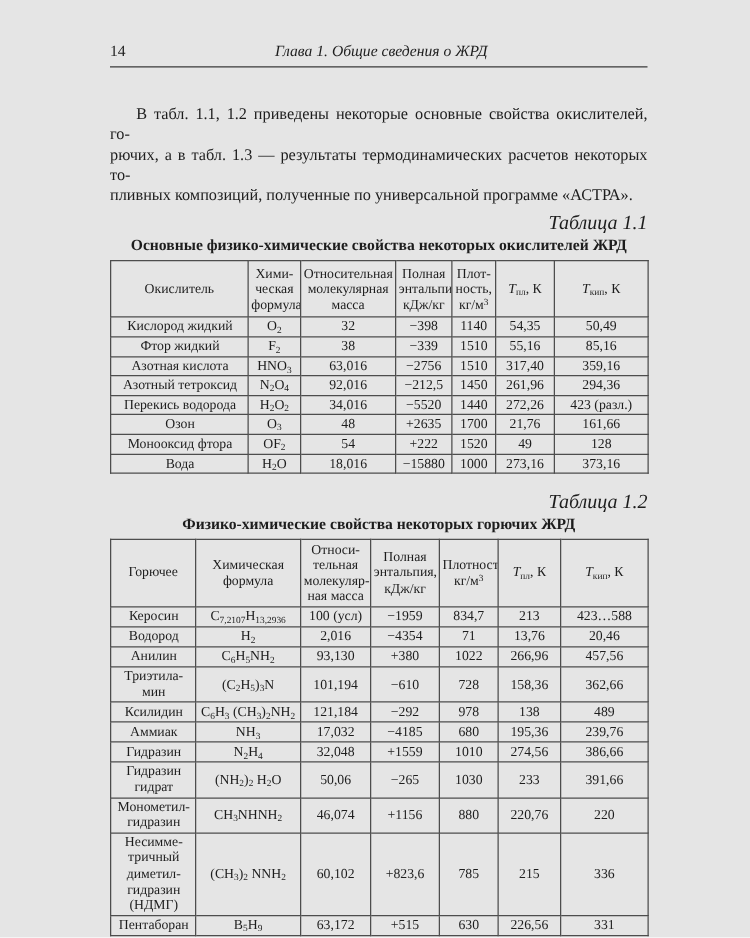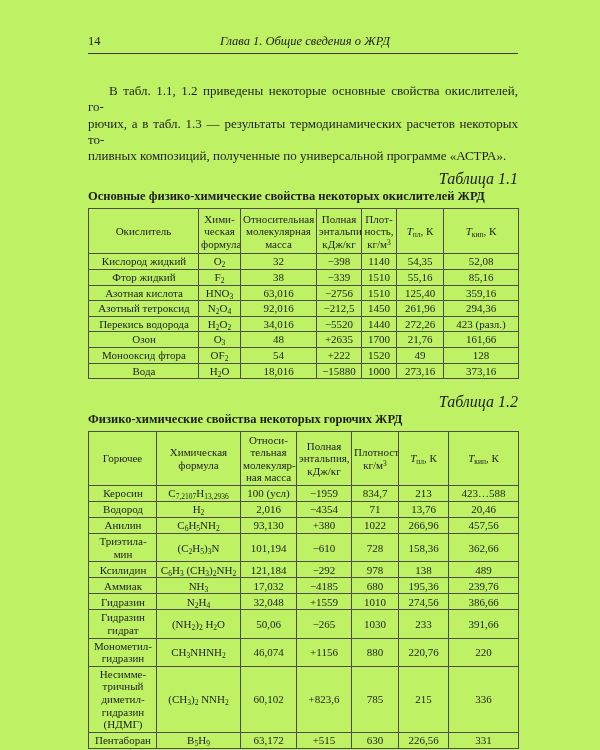--- a/index.html
+++ b/index.html
@@ -1,30 +1,30 @@
 <!DOCTYPE html>
 <html><head>
 <meta charset="utf-8">
 <style>
   html,body{margin:0;padding:0;background:#ffffff;}
   .page{
-    width:600px;height:750px;background:#bef264;position:relative;
+    width:600px;height:750px;background:#e5e5e5;position:relative;
     font-family:"Liberation Serif",serif;color:#1d1d1d;
     box-sizing:border-box;padding:34px 82px 0 88px;overflow:hidden;
   }
   .pagehead{position:relative;border-bottom:1.6px solid #3a3a3a;padding-bottom:4px;height:15px;}
   .pagenum{font-size:12.5px;position:absolute;left:0;top:0;}
   .runhead{position:absolute;left:4px;right:0;top:0;text-align:center;font-style:italic;font-size:12.5px;}
   .intro{margin-top:29px;font-size:13px;line-height:16.3px;}
   .intro .ln{text-align:justify;}
   .intro .j{text-align-last:justify;}
   .intro .indent{text-indent:21px;}
   .tcaption{text-align:right;font-style:italic;font-size:16px;margin-top:6px;}
   .tcaption.second{margin-top:14px;}
-  .ttitle{text-align:left;font-weight:bold;font-size:12.5px;margin-top:1px;margin-bottom:4px;}
+  .ttitle{text-align:center;font-weight:bold;font-size:12.5px;margin-top:1px;margin-bottom:4px;}
   table{border-collapse:collapse;table-layout:fixed;width:430px;}
   th,td{
     border:1px solid #4d4d4d;font-weight:normal;font-size:11px;line-height:12.6px;
     text-align:center;padding:1px 2px;vertical-align:middle;box-sizing:border-box;
     overflow:hidden;
   }
   .t1 th{height:45px;}
   .t2 th{height:54px;}
   .t1 td{height:15px;}
   .t2 td{height:16px;}
@@ -74,38 +74,38 @@
       </tr>
     </thead>
     <tbody>
         <tr>
           <td class="c-name">Кислород жидкий</td>
           <td>O<sub>2</sub></td>
           <td>32</td>
           <td>−398</td>
           <td>1140</td>
           <td>54,35</td>
-          <td>52,08</td>
+          <td>50,49</td>
         </tr>
         <tr>
           <td class="c-name">Фтор жидкий</td>
           <td>F<sub>2</sub></td>
           <td>38</td>
           <td>−339</td>
           <td>1510</td>
           <td>55,16</td>
           <td>85,16</td>
         </tr>
         <tr>
           <td class="c-name">Азотная кислота</td>
           <td>HNO<sub>3</sub></td>
           <td>63,016</td>
           <td>−2756</td>
           <td>1510</td>
-          <td>125,40</td>
+          <td>317,40</td>
           <td>359,16</td>
         </tr>
         <tr>
           <td class="c-name">Азотный тетроксид</td>
           <td>N<sub>2</sub>O<sub>4</sub></td>
           <td>92,016</td>
           <td>−212,5</td>
           <td>1450</td>
           <td>261,96</td>
           <td>294,36</td>

